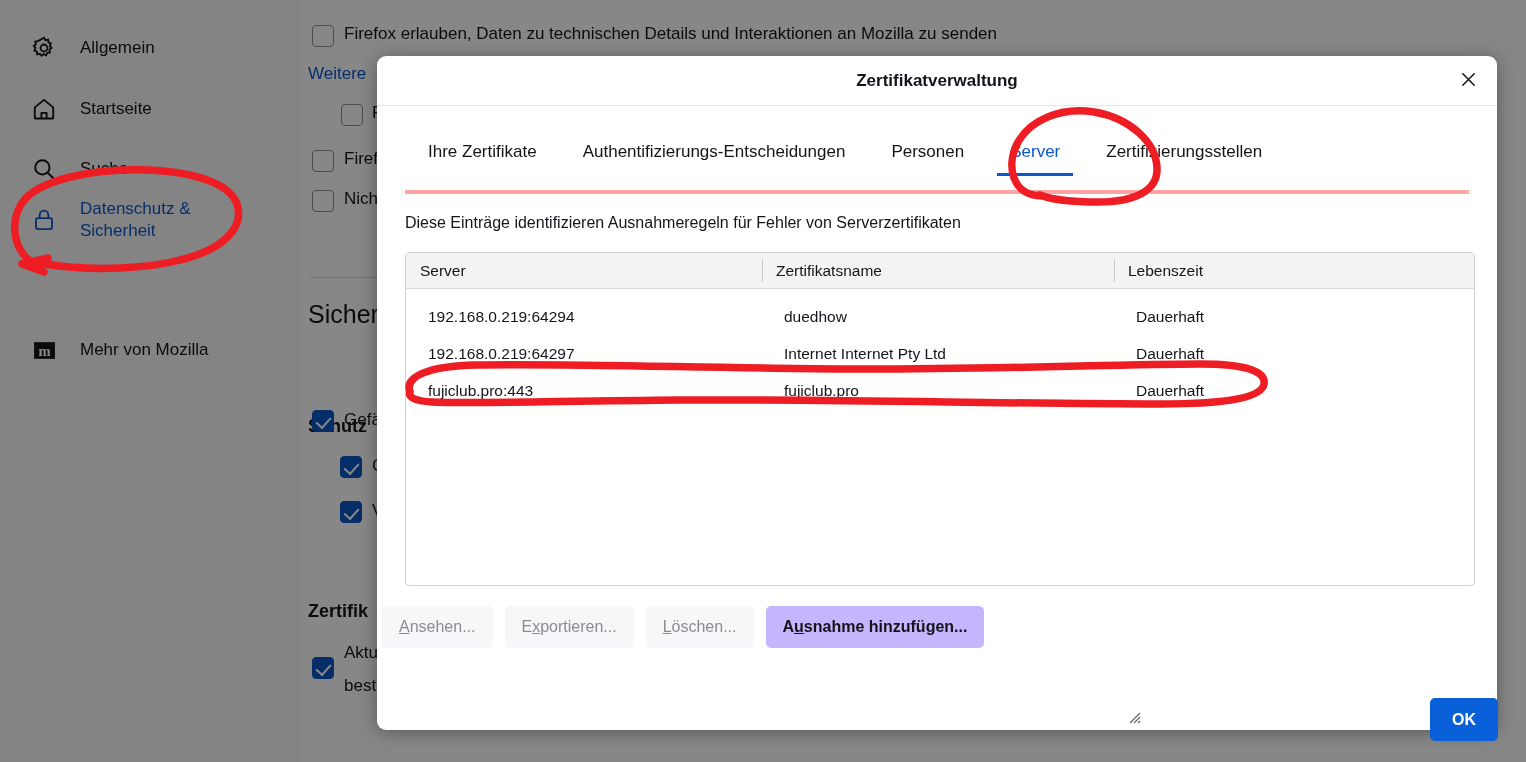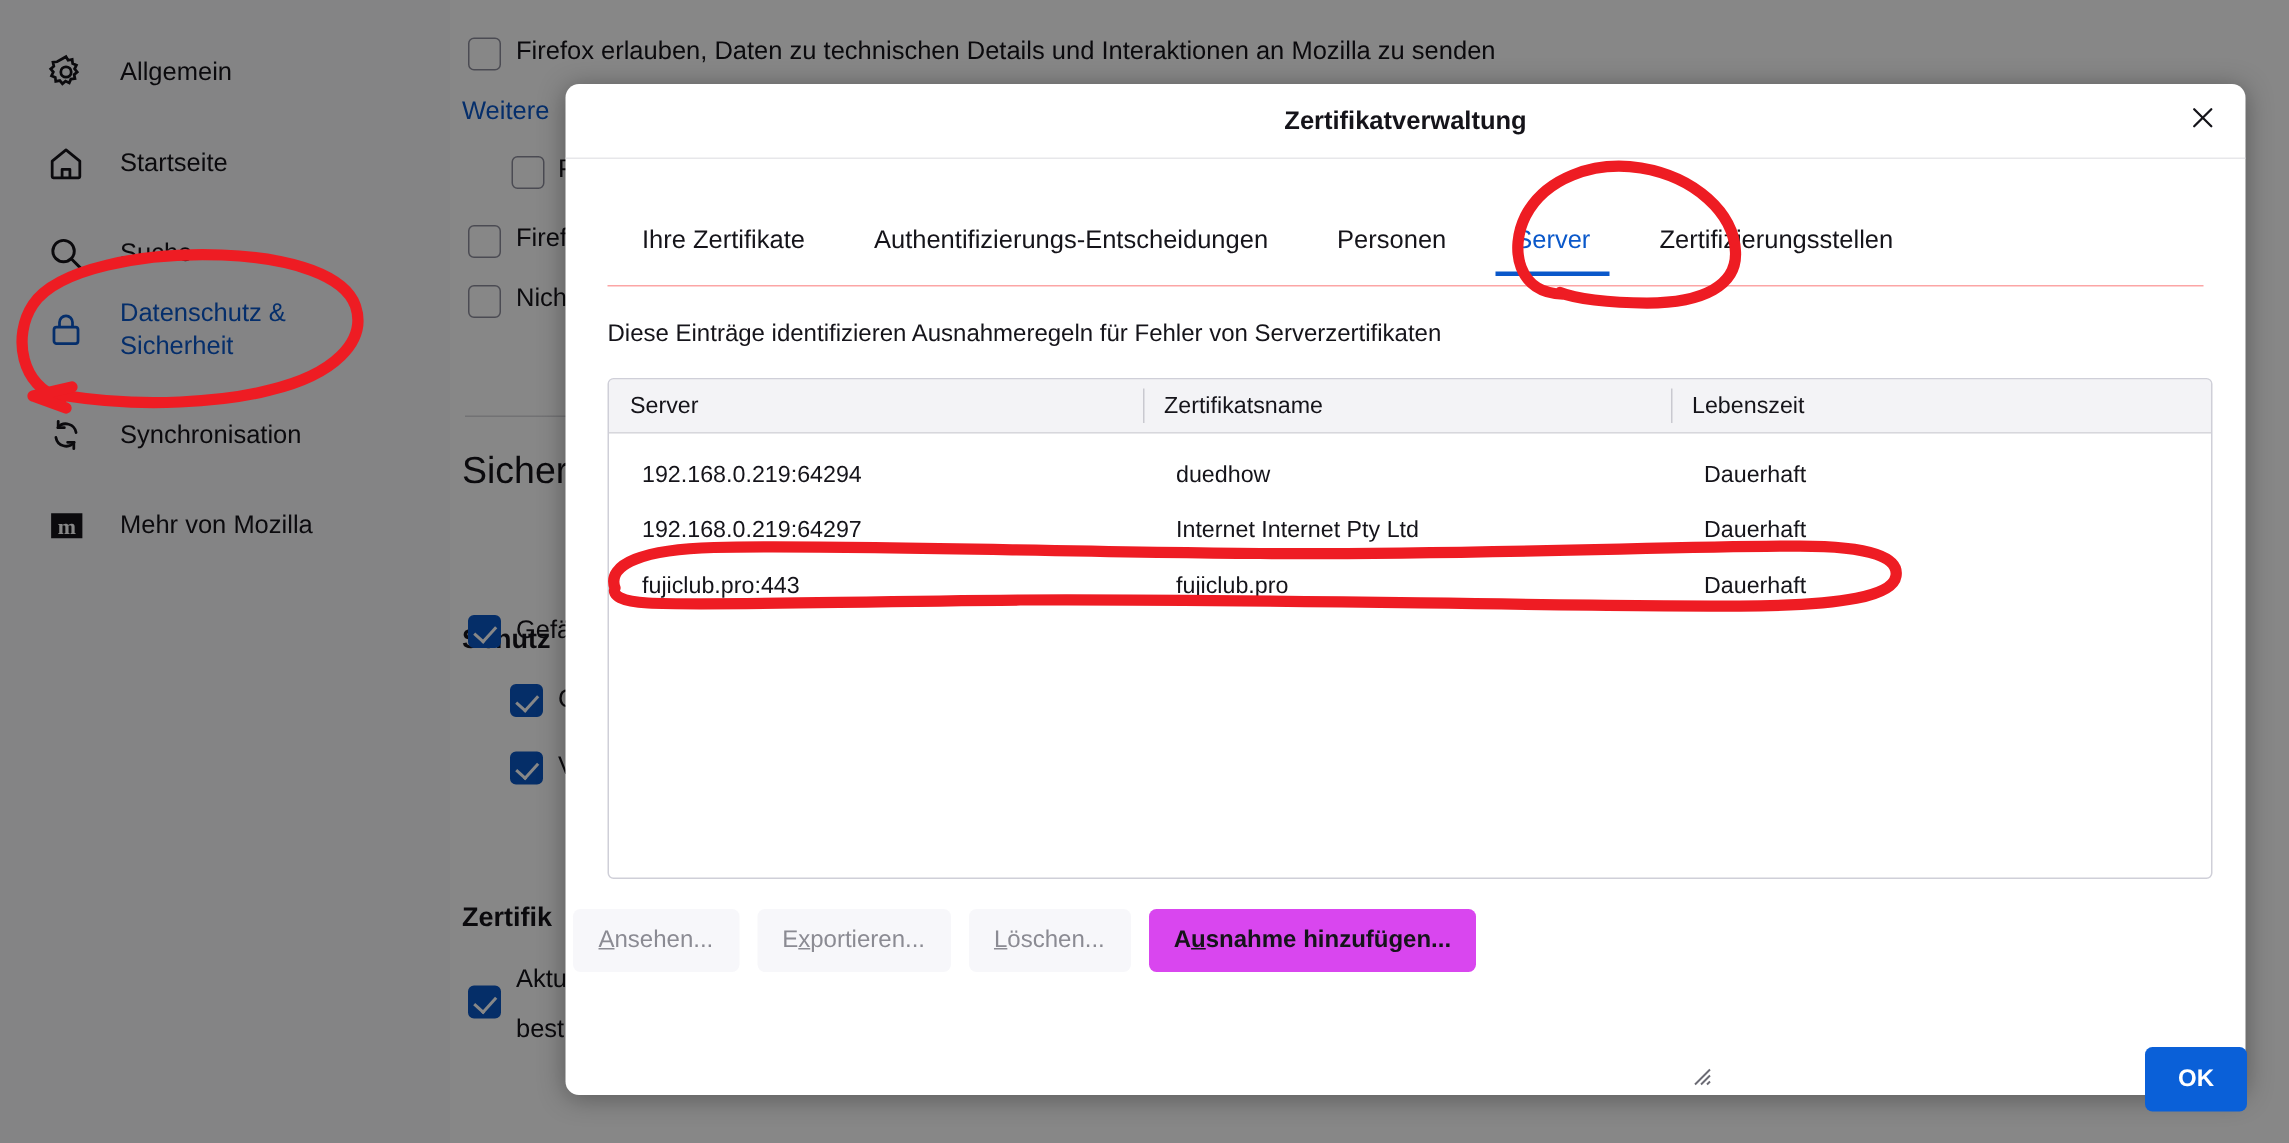--- a/index.html
+++ b/index.html
@@ -137,23 +137,23 @@
     justify-content: center;
     border-radius: 4px;
     cursor: pointer;
   }
 
   #tabs {
     position: relative;
     height: 56px;
     margin: 28px 28px 0 28px;
     display: flex;
-    align-items: center;
+    align-items: flex-start;
     gap: 0;
-    border-bottom: 1px solid #fca5a5;
+    border-bottom: 4px solid #fca5a5;
   }
   .tab {
     font-size: 17px;
     color: #15141a;
     padding: 8px 23px 13px 23px;
     cursor: pointer;
     position: relative;
     white-space: nowrap;
   }
   .tab.sel { color: #0a58ca; }
@@ -323,30 +323,20 @@
           <rect x="4.6" y="10.2" width="14.8" height="10.2" rx="1.6"></rect>
           <path d="M8 10.2V7.3a4 4 0 018 0v2.9"></path>
         </svg>
       </span>
       <span style="display:block;">
         <span class="lbl-2" style="display:block;">Datenschutz &amp;</span>
         <span class="lbl-2" style="display:block;">Sicherheit</span>
       </span>
     </div>
 
-    <div class="side-item" style="top:276px;">
-      <span class="ico">
-        <svg width="26" height="26" viewBox="0 0 24 24" fill="none" stroke="#15141a" stroke-width="1.7" stroke-linecap="round">
-          <path d="M18.2 10.5A6.4 6.4 0 007 7.4"></path>
-          <path d="M5.8 13.5A6.4 6.4 0 0017 16.6"></path>
-          <path d="M7.2 3.6v3.9h3.8M16.8 20.4v-3.9H13"></path>
-        </svg>
-      </span>
-      <span>Synchronisation</span>
-    </div>
 
     <div class="side-item" style="top:336px;">
       <span class="ico">
         <svg width="25" height="25" viewBox="0 0 24 24">
           <rect x="2" y="4" width="20" height="16" fill="#15141a"></rect>
           <text x="12" y="17.5" font-family="Liberation Serif, serif" font-size="14" fill="#ffffff" text-anchor="middle" font-weight="bold">m</text>
         </svg>
       </span>
       <span>Mehr von Mozilla</span>
     </div>
@@ -438,21 +428,21 @@
     <div class="td col0">fujiclub.pro:443</div>
     <div class="td col1">fujiclub.pro</div>
     <div class="td col2">Dauerhaft</div>
   </div>
 </div>
 
 <div id="btn-row" style="z-index:11;">
   <button class="dbtn disabled"><u>A</u><span>nsehen...</span></button>
   <button class="dbtn disabled"><span>E</span><u>x</u><span>portieren...</span></button>
   <button class="dbtn disabled"><u>L</u><span>öschen...</span></button>
-  <button class="dbtn" style="font-weight:bold;background:#d946ef;"><span>A</span><u>u</u><span>snahme hinzufügen...</span></button>
+  <button class="dbtn" style="font-weight:bold;background:#c4b5fd;"><span>A</span><u>u</u><span>snahme hinzufügen...</span></button>
 </div>
 
 <button id="ok-btn" style="z-index:11;">OK</button>
 
 <div id="resize-grip" style="z-index:11; position:absolute; right:382px; bottom:35px;">
   <svg width="18" height="18" viewBox="0 0 18 18" stroke="#6b6b74" stroke-width="1.3">
     <path d="M16 6L6 16M16 10L10 16M16 14L14 16"></path>
   </svg>
 </div>
 

